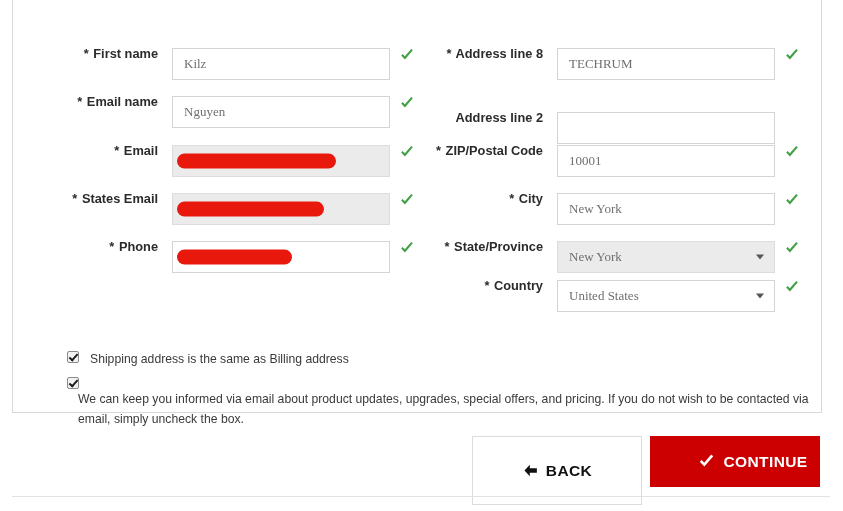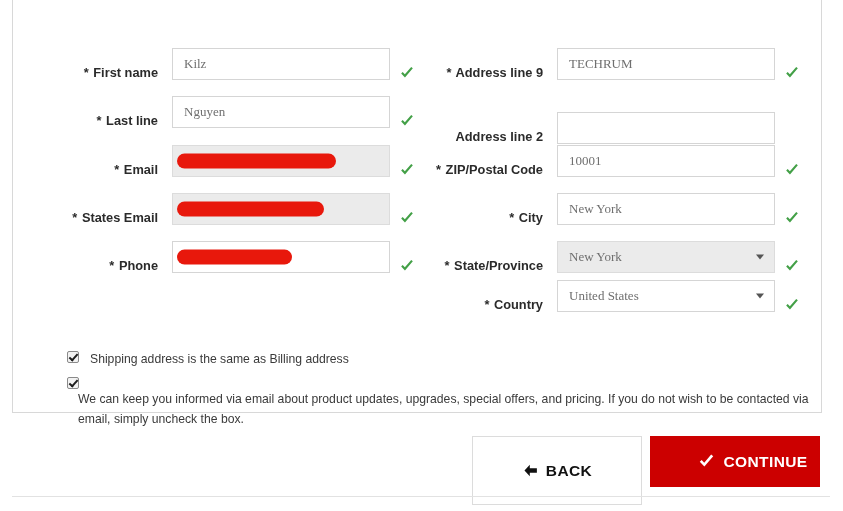--- a/index.html
+++ b/index.html
@@ -27,21 +27,21 @@
     border-top: none;
     box-sizing: border-box;
     background: #fff;
   }
 
   
   .field {
     position: absolute;
     height: 32px;
     display: flex;
-    align-items: flex-end;
+    align-items: flex-start;
   }
   .field.col-left  { left: 24px;  width: 395px; }
   .field.col-right { left: 409px; width: 395px; }
 
   .field-label {
     width: 148px;
     text-align: right;
     padding-right: 14px;
     box-sizing: border-box;
     font-size: 12.8px;
@@ -200,21 +200,21 @@
     <div class="field col-left" style="top: 48px;">
       <div class="field-label"><span class="star">*</span> <span>First name</span></div>
       <div class="input-box">
         <span>Kilz</span>
       </div>
       <svg viewBox="0 0 24 24" class="check-ok">
         <path d="M2 13 L8.5 19.5 L22 3.8 L19.2 1.6 L8.3 14.2 L4.6 10.4 Z" fill="#43a047"></path>
       </svg>
     </div>
     <div class="field col-left" style="top: 96px;">
-      <div class="field-label"><span class="star">*</span> <span>Last line</span></div>
+      <div class="field-label"><span class="star">*</span> <span>Email name</span></div>
       <div class="input-box">
         <span>Nguyen</span>
       </div>
       <svg viewBox="0 0 24 24" class="check-ok">
         <path d="M2 13 L8.5 19.5 L22 3.8 L19.2 1.6 L8.3 14.2 L4.6 10.4 Z" fill="#43a047"></path>
       </svg>
     </div>
     <div class="field col-left" style="top: 145px;">
       <div class="field-label"><span class="star">*</span> <span>Email</span></div>
       <div class="input-box filled-gray">
@@ -238,21 +238,21 @@
       <div class="input-box">
         <div class="redaction" style="width: 115px; background: rgb(232, 24, 12);"></div>
       </div>
       <svg viewBox="0 0 24 24" class="check-ok">
         <path d="M2 13 L8.5 19.5 L22 3.8 L19.2 1.6 L8.3 14.2 L4.6 10.4 Z" fill="#43a047"></path>
       </svg>
     </div>
   </div>
 <div id="right-col">
     <div class="field col-right" style="top: 48px;">
-      <div class="field-label"><span class="star">*</span> <span>Address line 9</span></div>
+      <div class="field-label"><span class="star">*</span> <span>Address line 8</span></div>
       <div class="input-box">
         <span>TECHRUM</span>
       </div>
       <svg viewBox="0 0 24 24" class="check-ok">
         <path d="M2 13 L8.5 19.5 L22 3.8 L19.2 1.6 L8.3 14.2 L4.6 10.4 Z" fill="#43a047"></path>
       </svg>
     </div>
     <div class="field col-right" style="top: 112px;">
       <div class="field-label"><span>Address line 2</span></div>
       <div class="input-box">

